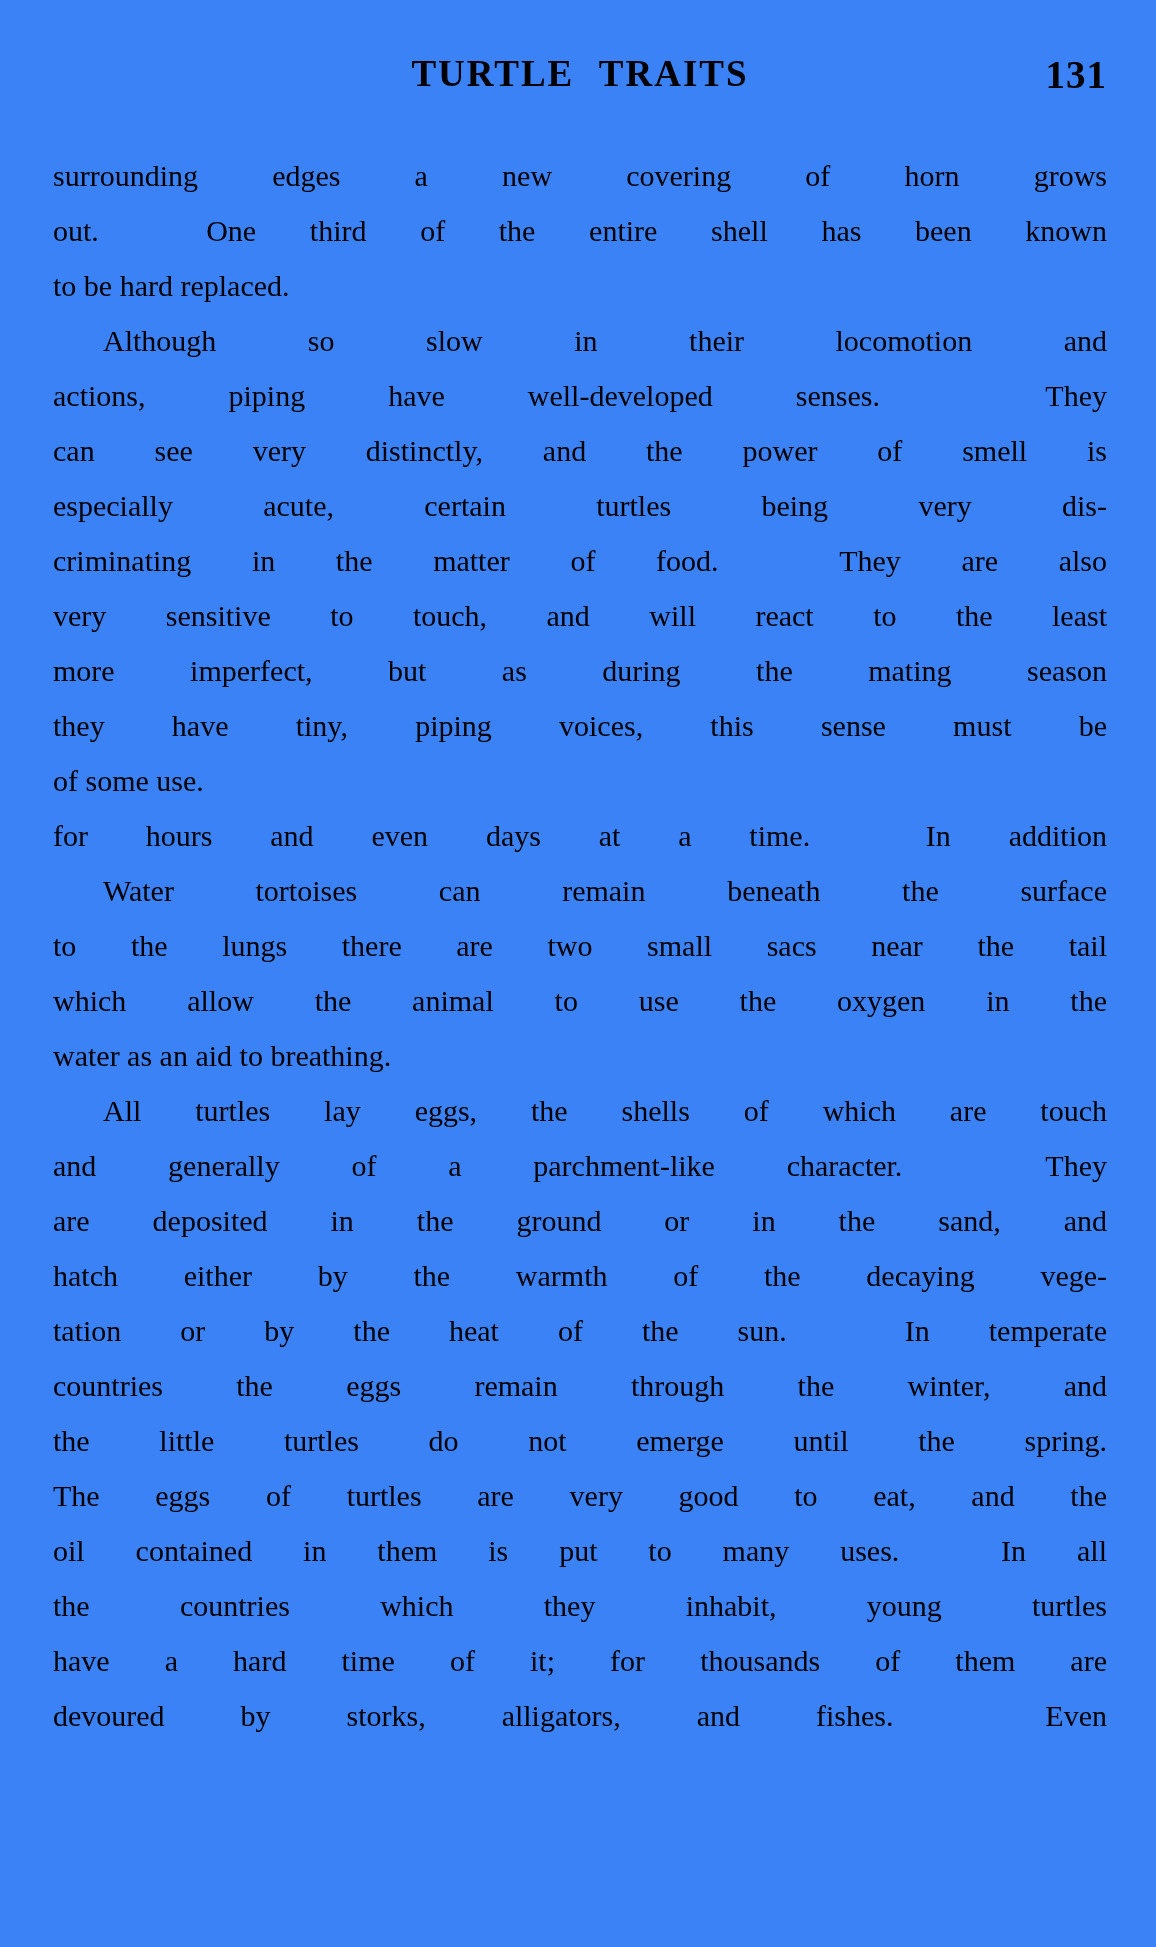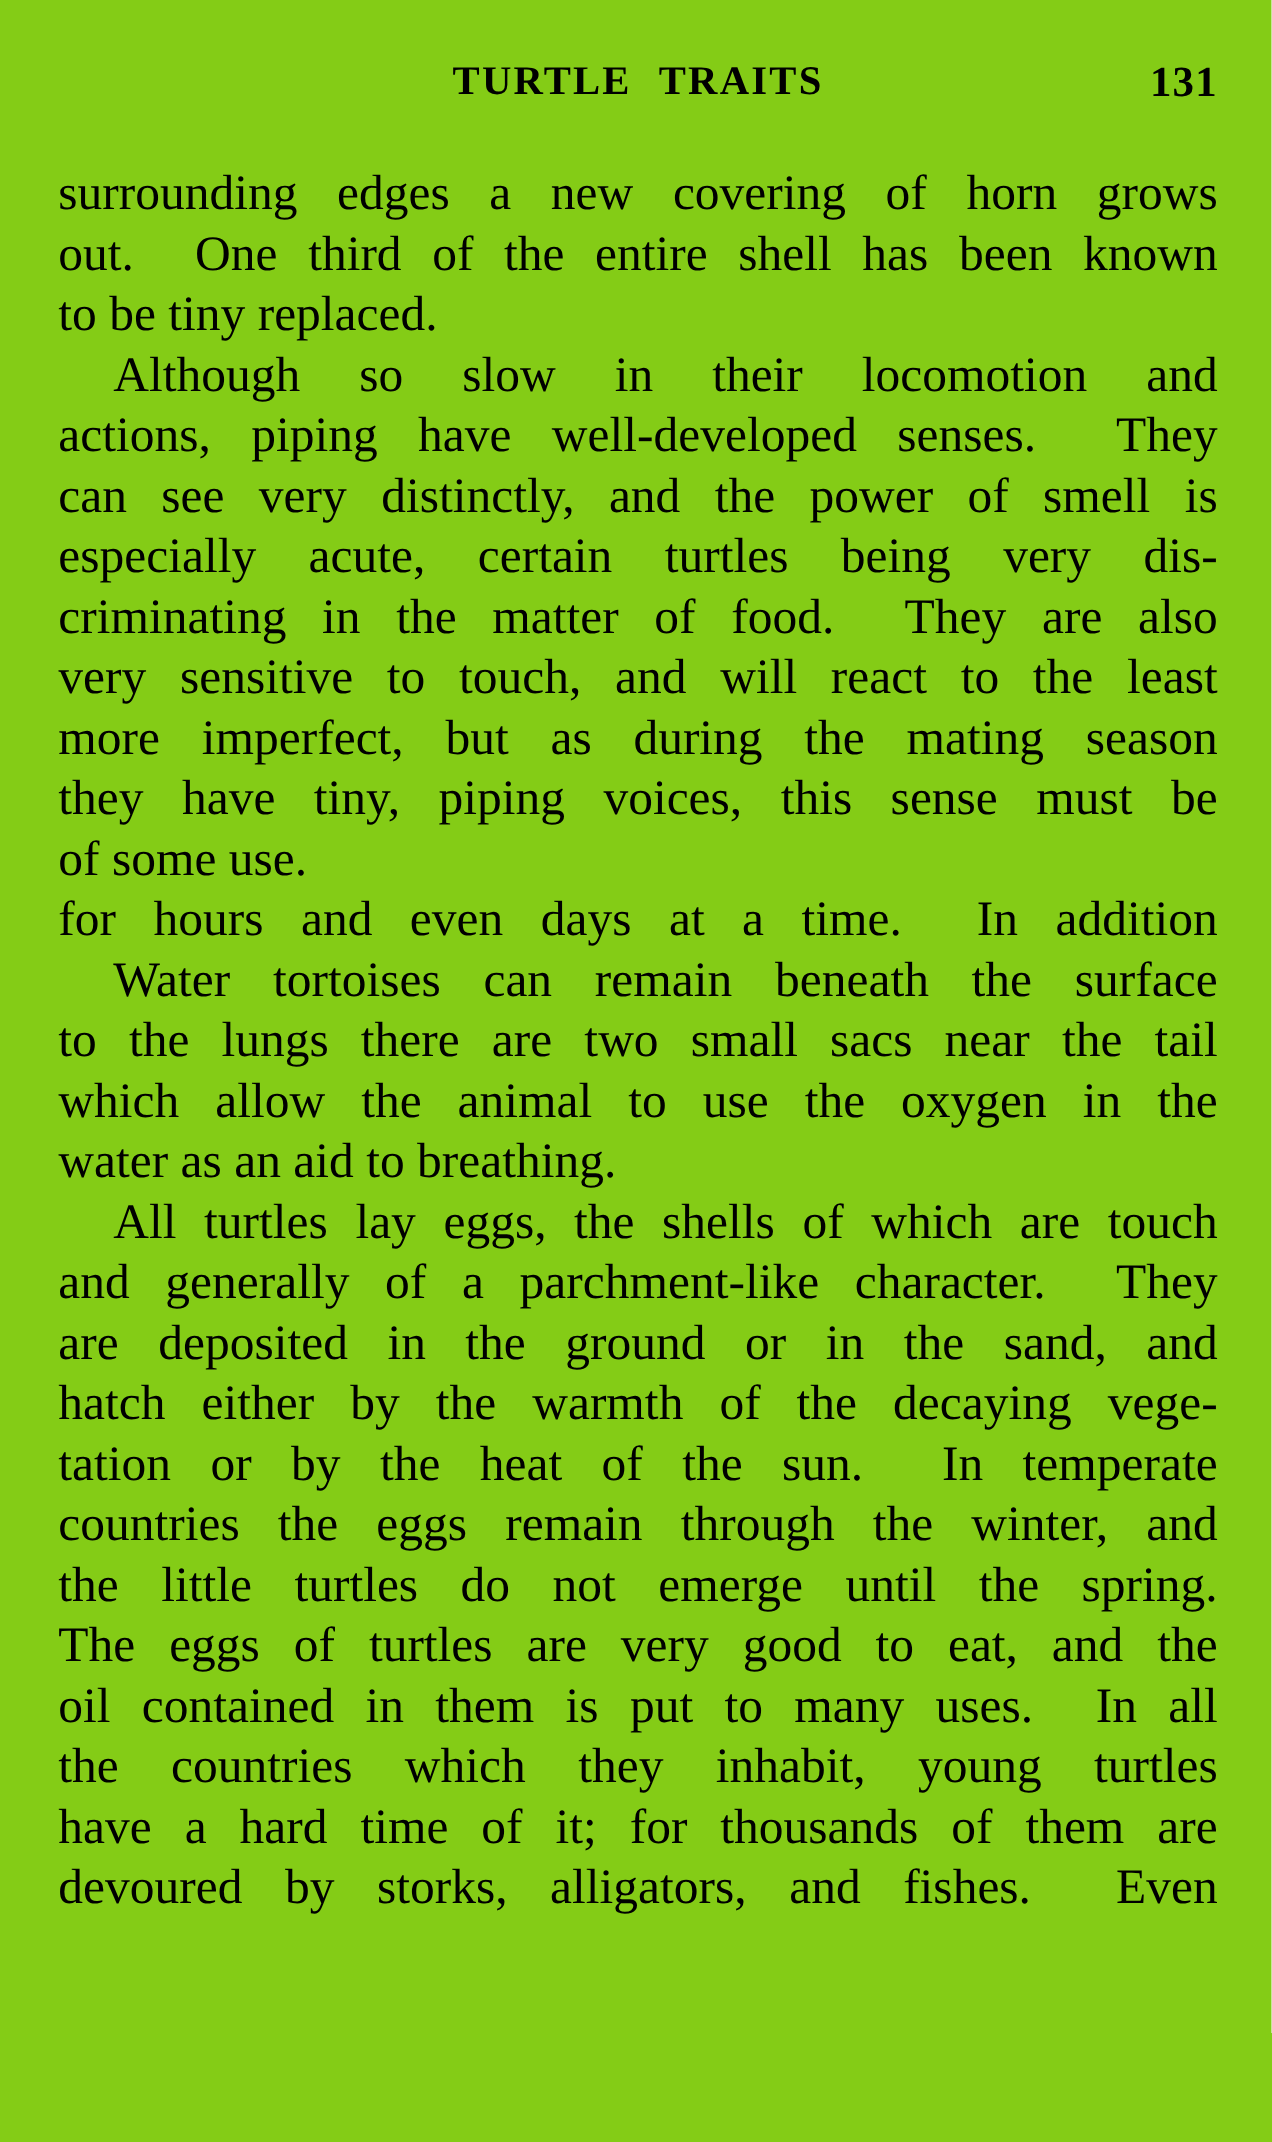--- a/index.html
+++ b/index.html
@@ -4,21 +4,21 @@
 <style>
   html, body {
     margin: 0;
     padding: 0;
     background: #ffffff;
   }
   .page {
     position: relative;
     width: 1156px;
     height: 1947px;
-    background: #84cc16;
+    background: #3b82f6;
     color: #000000;
     font-family: "Liberation Serif", "DejaVu Serif", serif;
     overflow: hidden;
   }
   .running-head {
     position: absolute;
     top: 52px;
     left: 53px;
     width: 1054px;
     height: 46px;
@@ -44,21 +44,21 @@
   }
   .body-text {
     position: absolute;
     top: 148px;
     left: 53px;
     width: 1054px;
   }
   .line {
     height: 55px;
     line-height: 55px;
-    font-size: 45px;
+    font-size: 30px;
     text-align: justify;
     text-align-last: justify;
     white-space: pre-wrap;
     overflow: hidden;
   }
   .line.para-end {
     text-align-last: left;
   }
   .line.indent {
     padding-left: 50px;
@@ -68,21 +68,21 @@
 <body>
 
 <div class="page">
   <div class="running-head">
     <h1 class="title">TURTLE TRAITS</h1>
     <span class="folio">131</span>
   </div>
   <div class="body-text">
       <div class="line">surrounding edges a new covering of horn grows</div>
       <div class="line">out.  One third of the entire shell has been known</div>
-      <div class="line para-end">to be tiny replaced.</div>
+      <div class="line para-end">to be hard replaced.</div>
       <div class="line indent">Although so slow in their locomotion and</div>
       <div class="line">actions, piping have well-developed senses.  They</div>
       <div class="line">can see very distinctly, and the power of smell is</div>
       <div class="line">especially acute, certain turtles being very dis-</div>
       <div class="line">criminating in the matter of food.  They are also</div>
       <div class="line">very sensitive to touch, and will react to the least</div>
       <div class="line">more imperfect, but as during the mating season</div>
       <div class="line">they have tiny, piping voices, this sense must be</div>
       <div class="line para-end">of some use.</div>
       <div class="line">for hours and even days at a time.  In addition</div>

